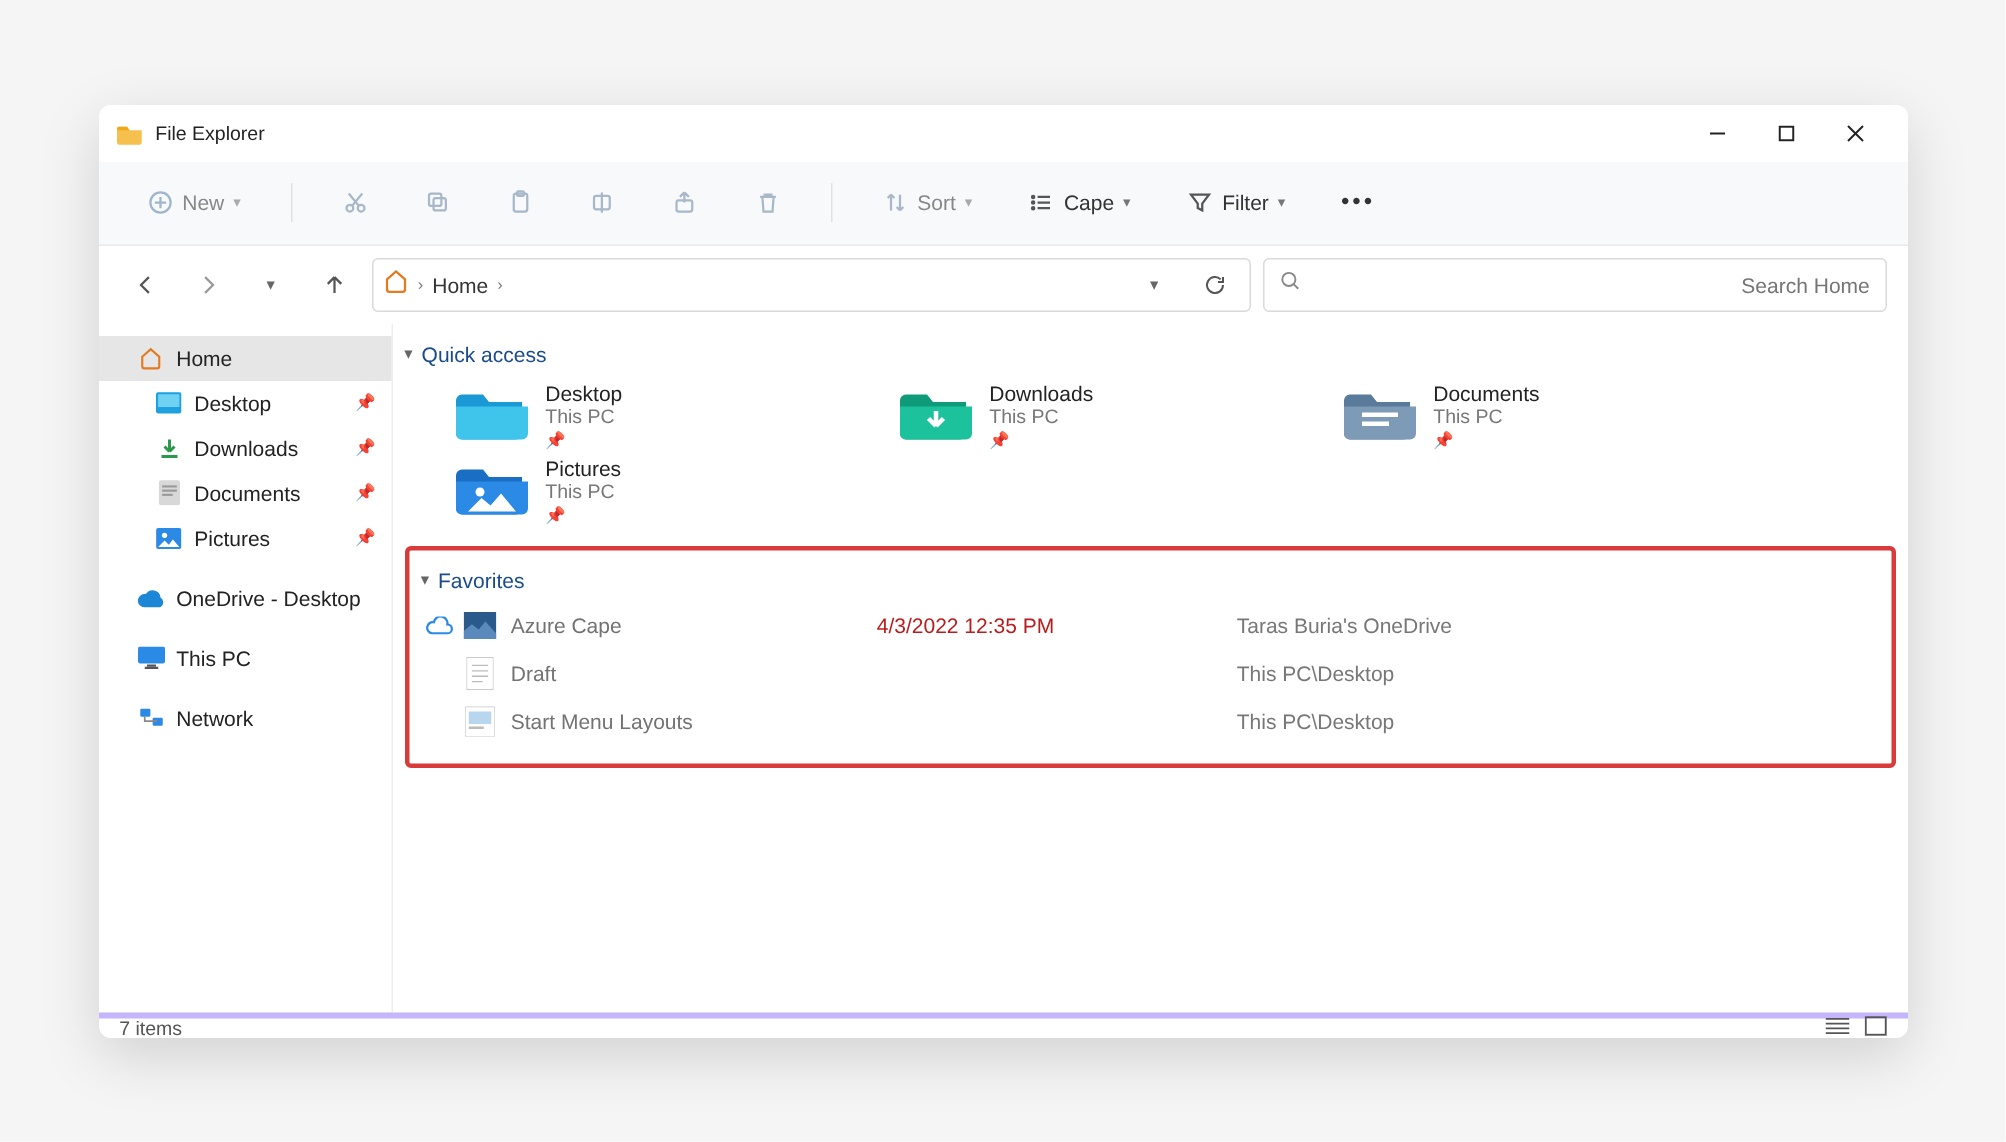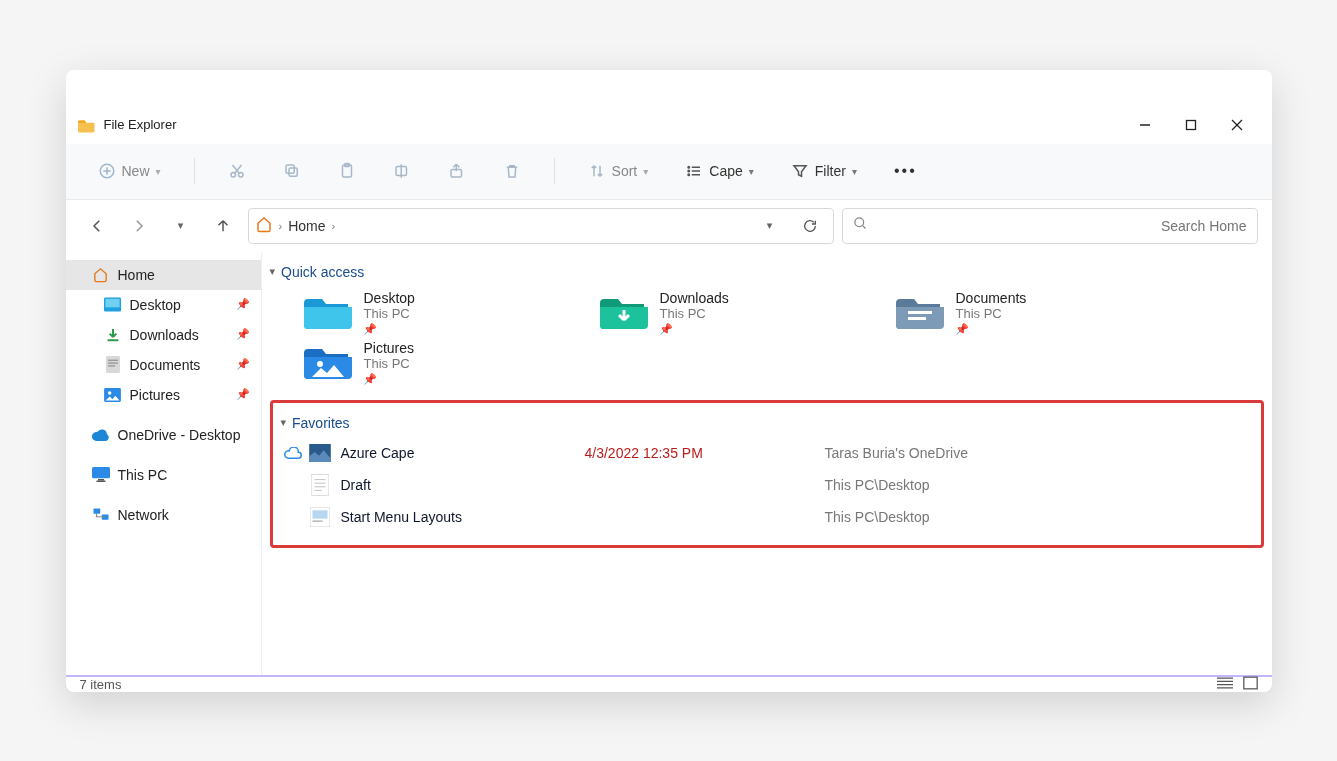--- a/index.html
+++ b/index.html
@@ -1,18 +1,18 @@
 <!DOCTYPE html>
 <html><head>
 <meta charset="utf-8">
 <style>
 * { box-sizing: border-box; margin: 0; padding: 0; font-family: "Segoe UI", Arial, sans-serif; }
 body { background: #f5f5f5; display: flex; align-items: center; justify-content: center; height: 100vh; }
 .window { width: 1206px; height: 622px; background: #fff; border-radius: 8px; box-shadow: 0 12px 40px rgba(0,0,0,0.15); display: flex; flex-direction: column; overflow: hidden; position: relative; }
-.titlebar { height: 38px; display: flex; align-items: center; padding: 0 12px; background:#fff;margin-top:36px; }
+.titlebar { height: 38px; display: flex; align-items: center; padding: 0 12px; background:#fff; }
 .titlebar .app-icon { width: 18px; height: 16px; margin-right: 8px; display:inline-flex; }
 .titlebar .title { font-size: 13px; color:#222; }
 .win-controls { margin-left: auto; display: flex; }
 .win-controls div { width: 46px; height: 38px; display:flex; align-items:center; justify-content:center; color:#333; font-size:12px; }
 .toolbar { height: 56px; background:#f7f9fb; border-bottom:1px solid #eaeaea; display:flex; align-items:center; padding:0 22px; gap:17px; }
 .tbtn { display:flex; align-items:center; color:#888; font-size:14px; padding:6px 10px; border-radius:4px; gap:6px; }
 .tbtn.active { color:#333; }
 .tbtn svg { width:18px; height:18px; }
 .divider { width:1px; height:26px; background:#e1e1e1; margin:0 6px; }
 .navrow { height:52px; display:flex; align-items:center; padding:0 14px; gap:8px; }
@@ -36,25 +36,25 @@
 .qa-grid { display:flex; flex-wrap:wrap; gap:4px 36px; padding-left:34px; margin-bottom:14px;}
 .qa-item { display:flex; width:260px; gap:12px; }
 .qa-item .fico { width:48px; height:42px; display:flex; align-items:center; justify-content:center;}
 .qa-item .meta .name { font-size:14px; color:#222; }
 .qa-item .meta .loc { font-size:13px; color:#777; }
 .qa-item .meta .pinrow { color:#aaa; font-size:11px; margin-top:2px;}
 .fav-box { border:3px solid #d93a3a; border-radius:4px; padding:10px 8px 12px 8px; }
 .fav-row { display:flex; align-items:center; height:32px; font-size:14px; }
 .fav-row .cloud { width:24px; display:flex; justify-content:center; color:#2b8ae6;}
 .fav-row .fico { width:30px; display:flex; justify-content:center;}
-.fav-row .name { flex:0 0 250px; padding-left:6px; color:#0f172a;}
+.fav-row .name { flex:0 0 250px; padding-left:6px; color:#737373;}
 .fav-row .date { flex:0 0 180px; color:#b91c1c;}
 .fav-row .gap1 { flex:0 0 60px; }
 .fav-row .loc { color:#777;text-align:center; }
-.statusbar { height:17px; border-top:2px solid #c4b5fd; display:flex; align-items:center; padding:0 14px; font-size:13px; color:#555;text-align:right;}
+.statusbar { height:17px; border-top:4px solid #c4b5fd; display:flex; align-items:center; padding:0 14px; font-size:13px; color:#555;text-align:right;}
 .statusbar .right { margin-left:auto; display:flex; gap:10px; color:#555;}
 
 .folder-yellow { fill:#f6c04f; }
 .home-orange { stroke:#e37a1f; fill:none; stroke-width:2; }
 </style>
 </head>
 <body>
 
 <div class="window">
 

